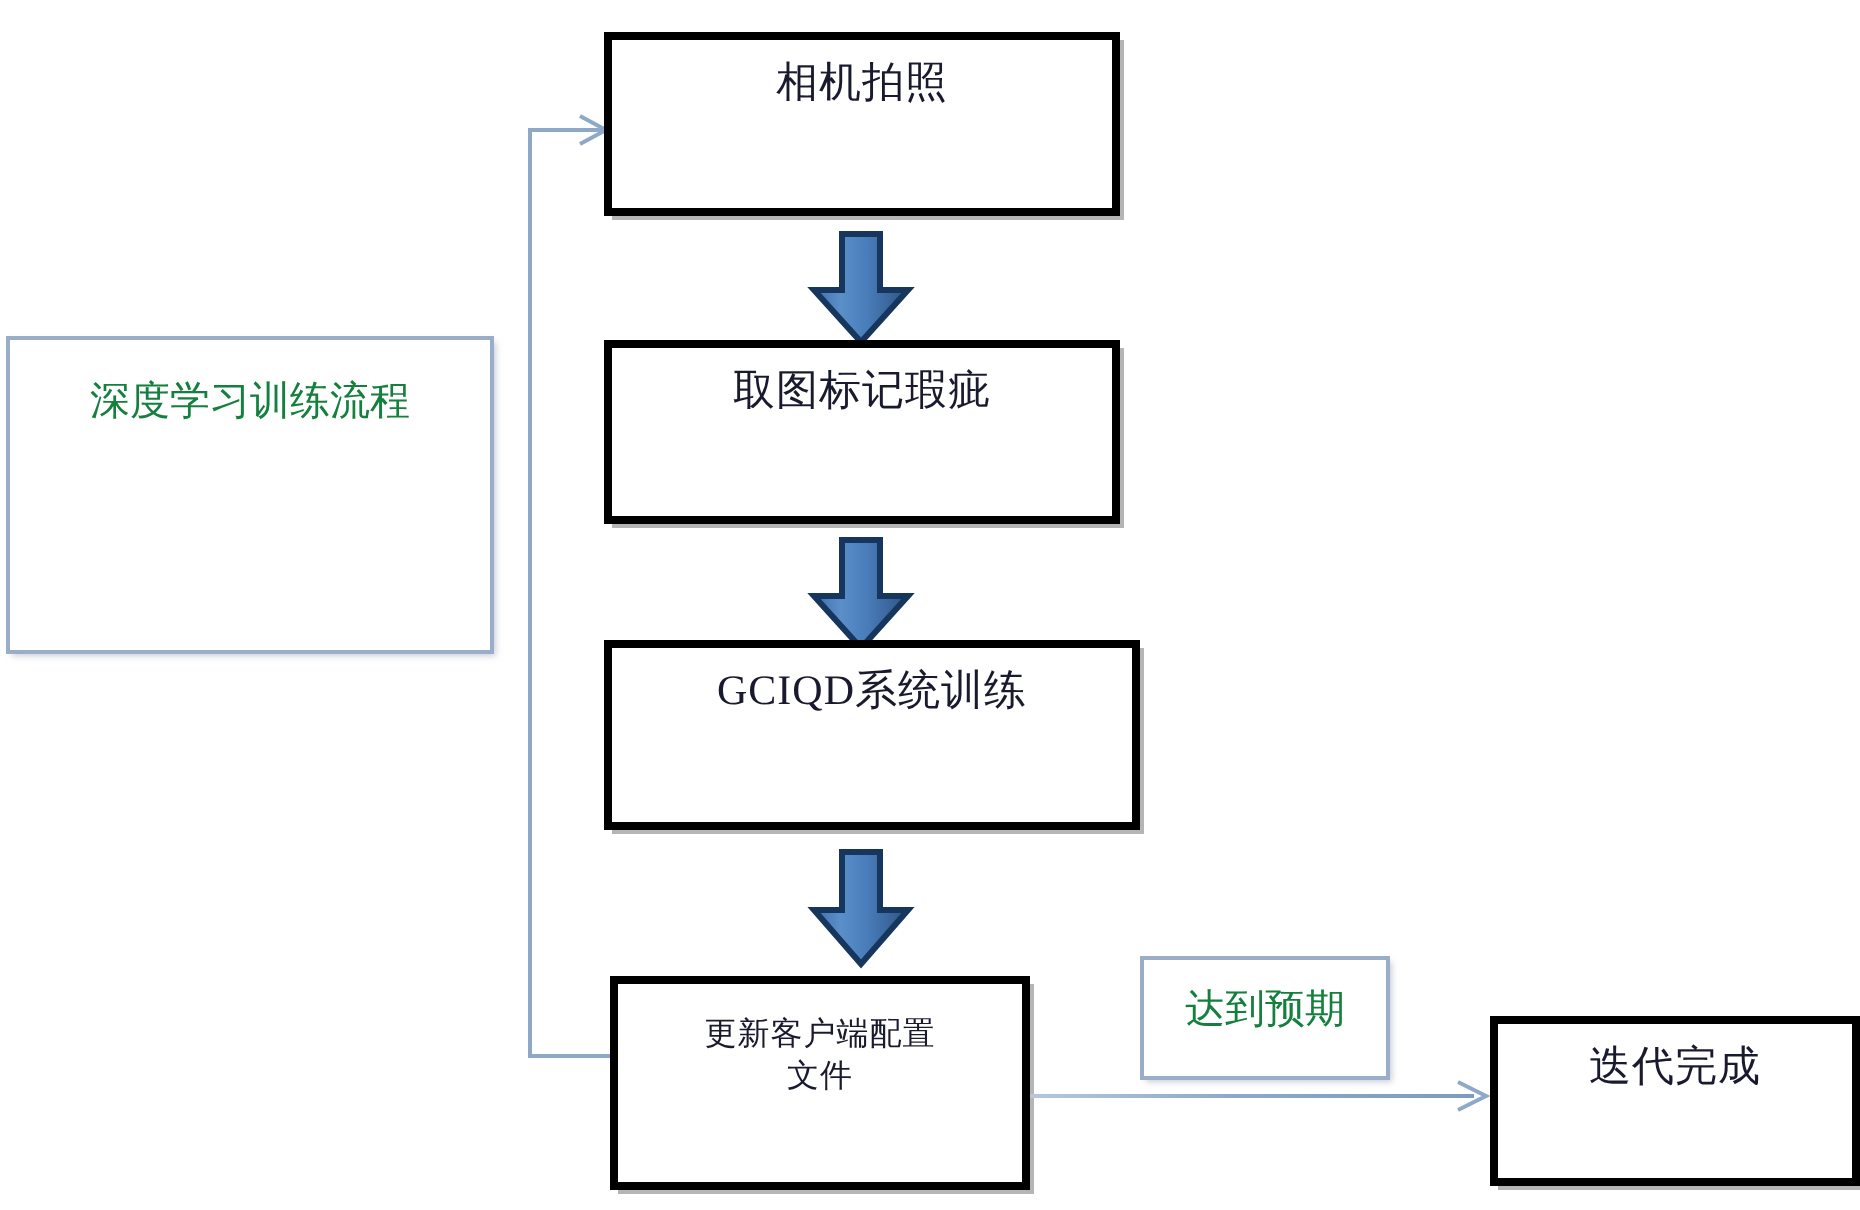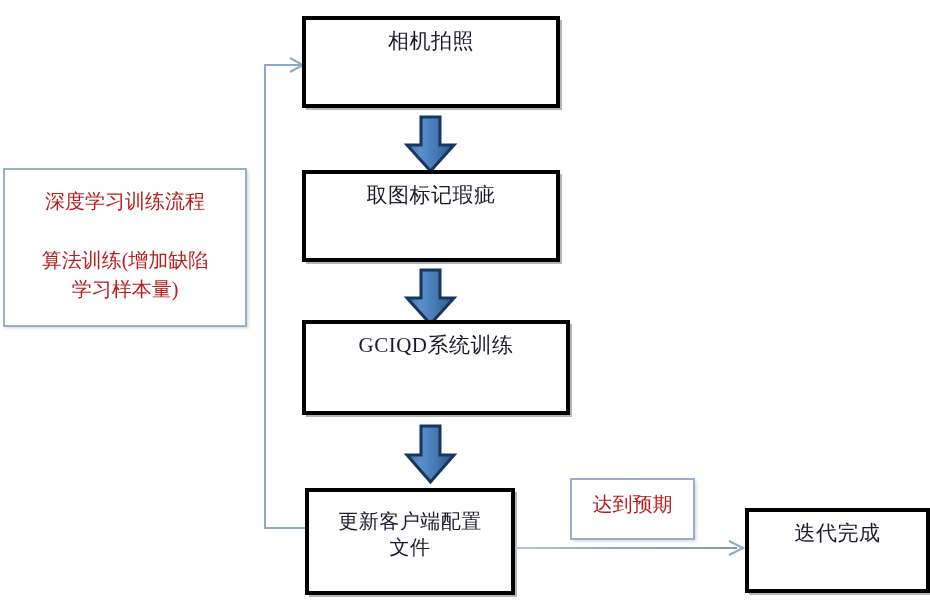--- a/index.html
+++ b/index.html
@@ -43,21 +43,21 @@
     box-sizing: border-box;
     background: #ffffff;
     border: 2px solid #9aaec9;
     box-shadow: 2px 2px 3px -1px rgba(150,160,175,0.5);
   }
   .note-box .note-text {
     position: absolute;
     left: 0;
     right: 0;
     text-align: center;
-    color: #b91c1c;
+    color: #15803d;
     white-space: pre-line;
   }
 
   
   #desc-panel .note-text {
     top: 16px;
     font-size: 20px;
     line-height: 1.5;
   }
   #desc-panel .note-text.second {
@@ -82,22 +82,20 @@
     position: absolute;
   }
 </style>
 </head>
 <body>
 
 <div id="canvas">
 
   <div class="note-box" id="desc-panel" style="left:3px; top:168px; width:244px; height:159px;">
     <div class="note-text">深度学习训练流程</div>
-    <div class="note-text second">算法训练(增加缺陷
-学习样本量)</div>
   </div>
 
   <div class="conn" style="left:264px; top:527px; width:44px; height:2px; background:#8ea9c8;"></div>
 
   <div class="conn" style="left:264px; top:65px; width:2px; height:464px; background:#8ea9c8;"></div>
 
   <div class="conn" style="left:264px; top:64px; width:38px; height:2px; background:#8ea9c8;"></div>
   <svg class="conn" style="left:288px; top:55px;" width="20" height="20" viewBox="0 0 20 20">
     <path d="M2 3 L15 10 L2 17" fill="none" stroke="#8ea9c8" stroke-width="2"></path>
   </svg>
@@ -144,21 +142,21 @@
         <stop offset="0%" stop-color="#3f6ea8"></stop>
         <stop offset="28%" stop-color="#5b8fc9"></stop>
         <stop offset="55%" stop-color="#4a7ebb"></stop>
         <stop offset="100%" stop-color="#2e5484"></stop>
       </linearGradient>
     </defs>
     <path d="M18 2 L37 2 L37 31 L51 31 L27.5 58 L4 31 L18 31 Z" fill="url(#ag3)" stroke="#17365d" stroke-width="3" stroke-linejoin="miter"></path>
   </svg>
 
   <div class="proc-box" id="node-update" style="left:305px; top:488px; width:210px; height:107px;">
-    <div class="box-text" style="top:16px; font-size:20px;">更新客户端配置
+    <div class="box-text" style="top:16px; font-size:16px;font-family:Liberation Mono, monospace;">更新客户端配置
 文件</div>
   </div>
 
   <div class="note-box" id="expect-label" style="left:570px; top:478px; width:125px; height:62px;">
     <div class="note-text">达到预期</div>
   </div>
 
   <div class="conn" style="left:515px; top:547px; width:222px; height:2px;
               background:linear-gradient(90deg,#b6c7dc 0%,#8ea9c8 45%,#7d9bbd 100%);"></div>
   <svg class="conn" style="left:726px; top:538px;" width="22" height="22" viewBox="0 0 22 22">

